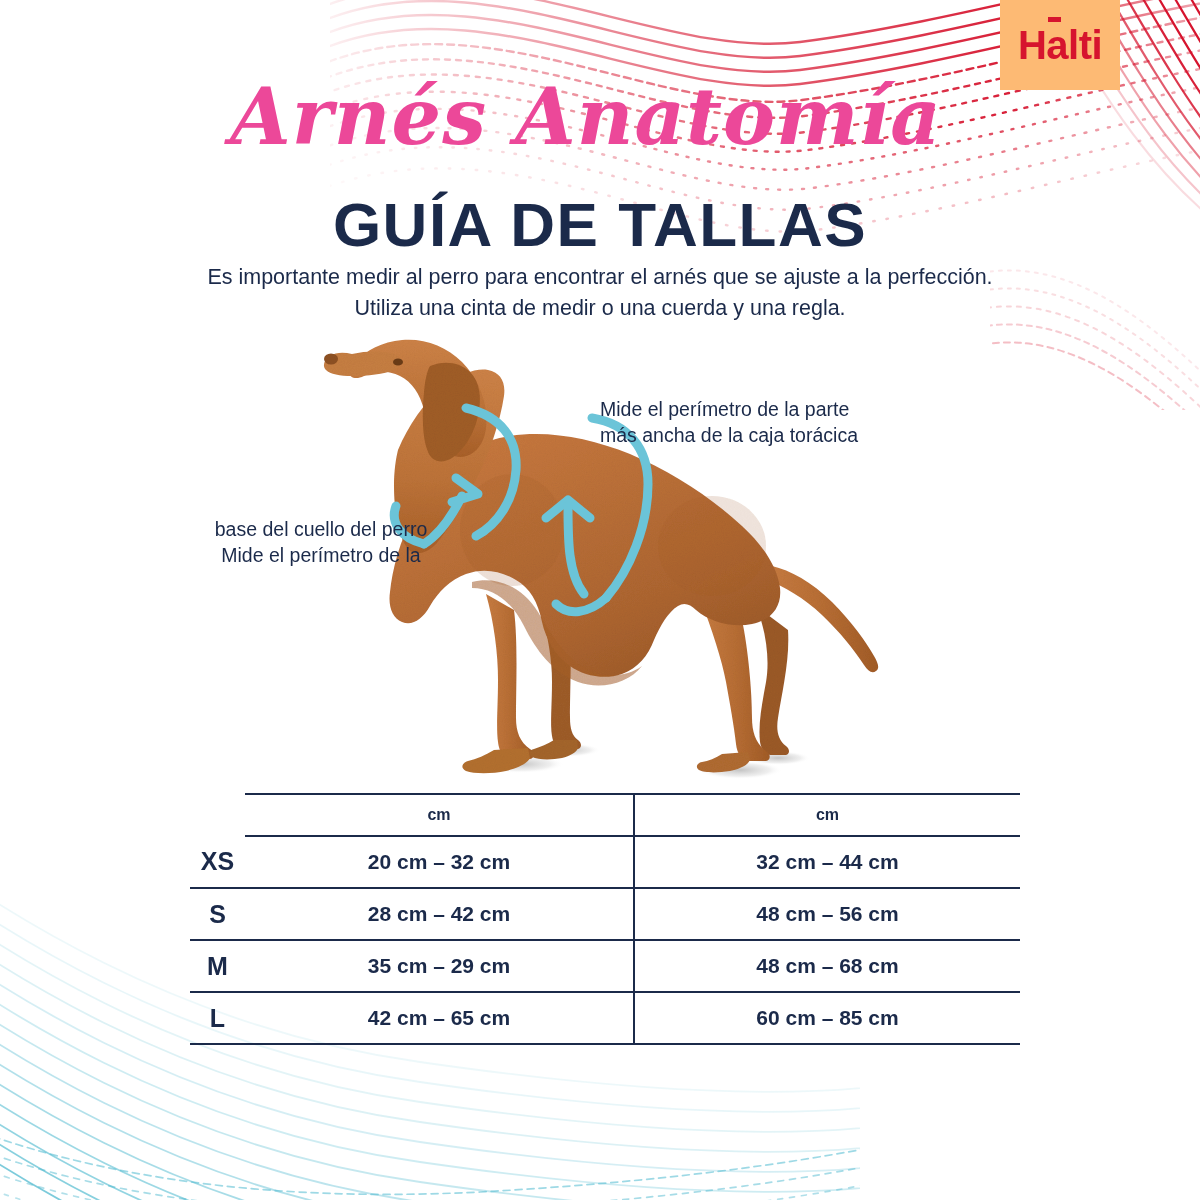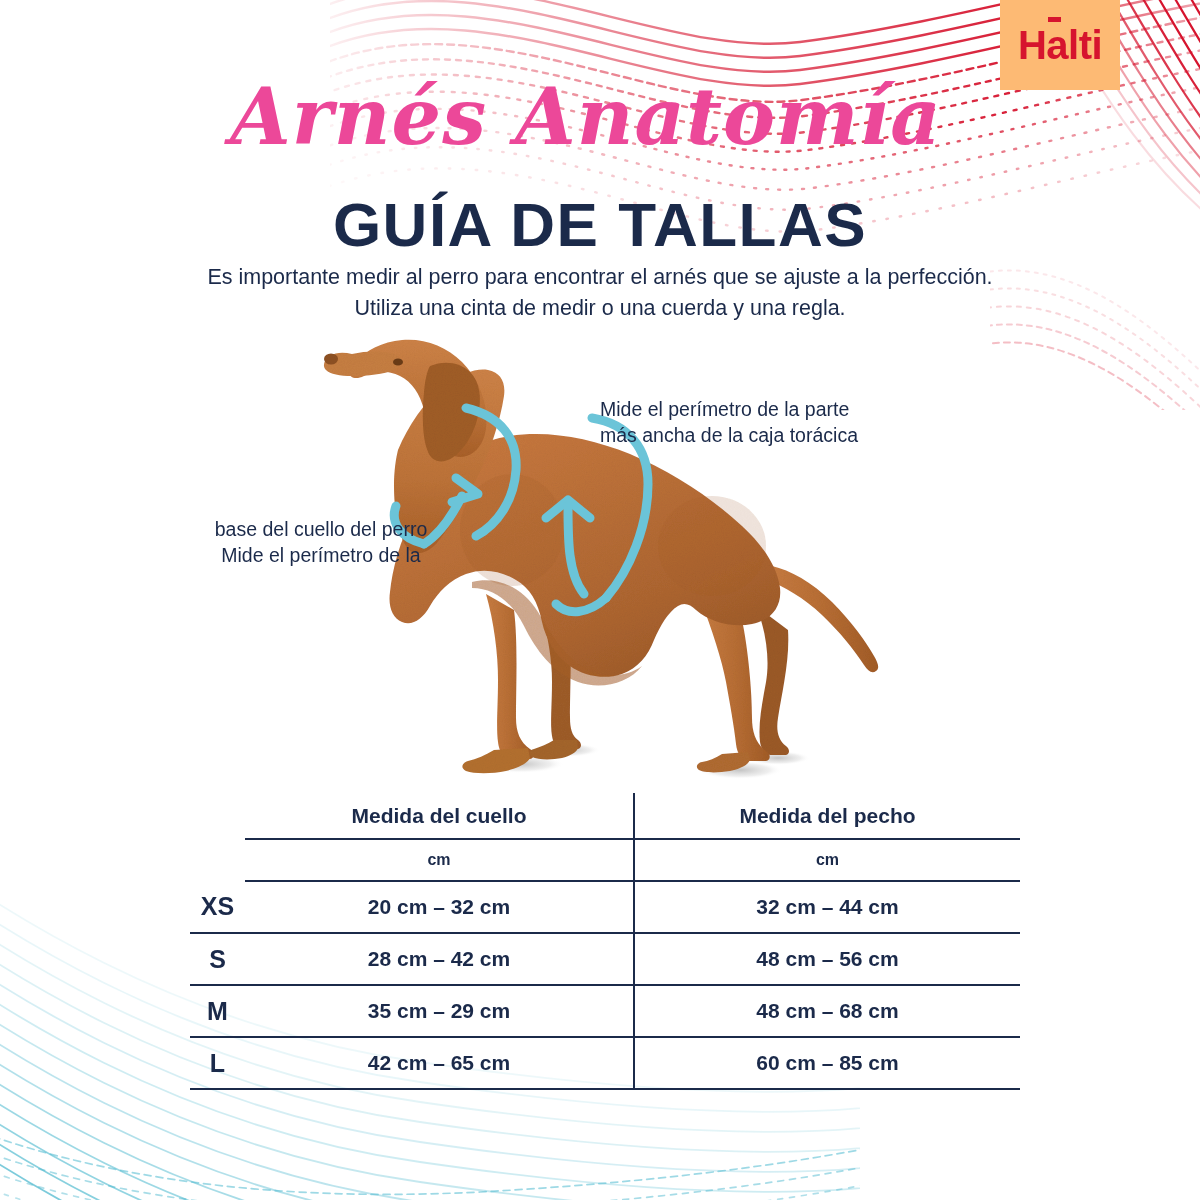--- a/index.html
+++ b/index.html
@@ -389,25 +389,20 @@
   </svg>
 
   <div id="size-table">
     <table>
       <colgroup>
         <col class="c-size">
           <col class="c-neck">
           <col class="c-chest">
       </colgroup>
       <tbody>
-        <tr class="hdr-row">
-          <td></td>
-          <td class="hdr-label bd-r">Medida del cuello</td>
-          <td class="hdr-label">Medida del pecho</td>
-        </tr>
         <tr class="unit-row">
           <td></td>
           <td class="unit-label bd-r bd-t bd-b">cm</td>
           <td class="unit-label bd-t bd-b">cm</td>
         </tr>
 
         <tr class="data-row">
           <td class="size-label bd-b">XS</td>
           <td class="range-cell bd-r bd-b">20 cm – 32 cm</td>
           <td class="range-cell bd-b">32 cm – 44 cm</td>

